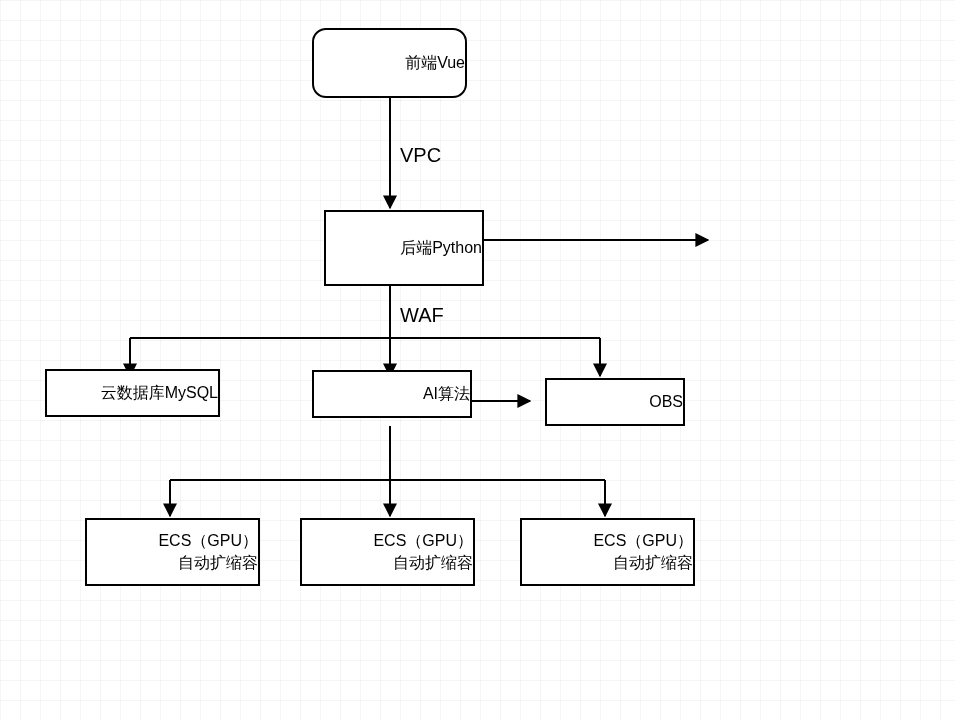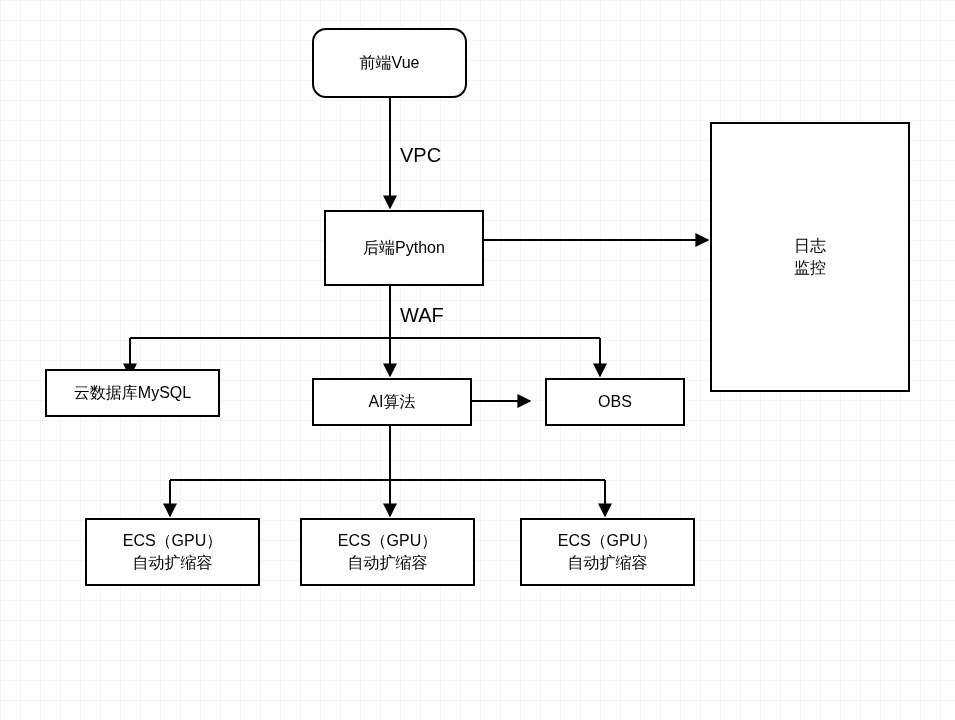--- a/index.html
+++ b/index.html
@@ -18,21 +18,21 @@
       linear-gradient(to right, rgba(0,0,0,0.04) 1px, transparent 1px),
       linear-gradient(to bottom, rgba(0,0,0,0.04) 1px, transparent 1px);
     background-size: 20px 20px;
   }
   .node {
     position: absolute;
     background: #ffffff;
     border: 2px solid #000000;
     display: flex;
     flex-direction: column;
-    align-items: center;
+    align-items: flex-end;
     justify-content: center;
     font-size: 16px;
     color: #000000;
     line-height: 1.35;
     text-align: center;
     box-sizing: border-box;
   }
   .rounded { border-radius: 14px; }
   .edge-label {
     position: absolute;
@@ -81,30 +81,26 @@
   </svg>
 
   <div class="node rounded" style="left:312px; top:28px; width:155px; height:70px;">
     <span>前端Vue</span>
   </div>
 
   <div class="node" style="left:324px; top:210px; width:160px; height:76px;">
     <span>后端Python</span>
   </div>
 
-  <div class="node" style="left:710px; top:122px; width:200px; height:270px;">
-    <span>日志</span>
-    <span>监控</span>
-  </div>
 
   <div class="node" style="left:45px; top:369px; width:175px; height:48px;">
     <span>云数据库MySQL</span>
   </div>
 
-  <div class="node" style="left:312px; top:378px; width:160px; height:48px;">
+  <div class="node" style="left:312px; top:370px; width:160px; height:48px;">
     <span>AI算法</span>
   </div>
 
   <div class="node" style="left:545px; top:378px; width:140px; height:48px;">
     <span>OBS</span>
   </div>
 
   <div class="node" style="left:85px; top:518px; width:175px; height:68px;">
     <span>ECS（GPU）</span>
     <span>自动扩缩容</span>

